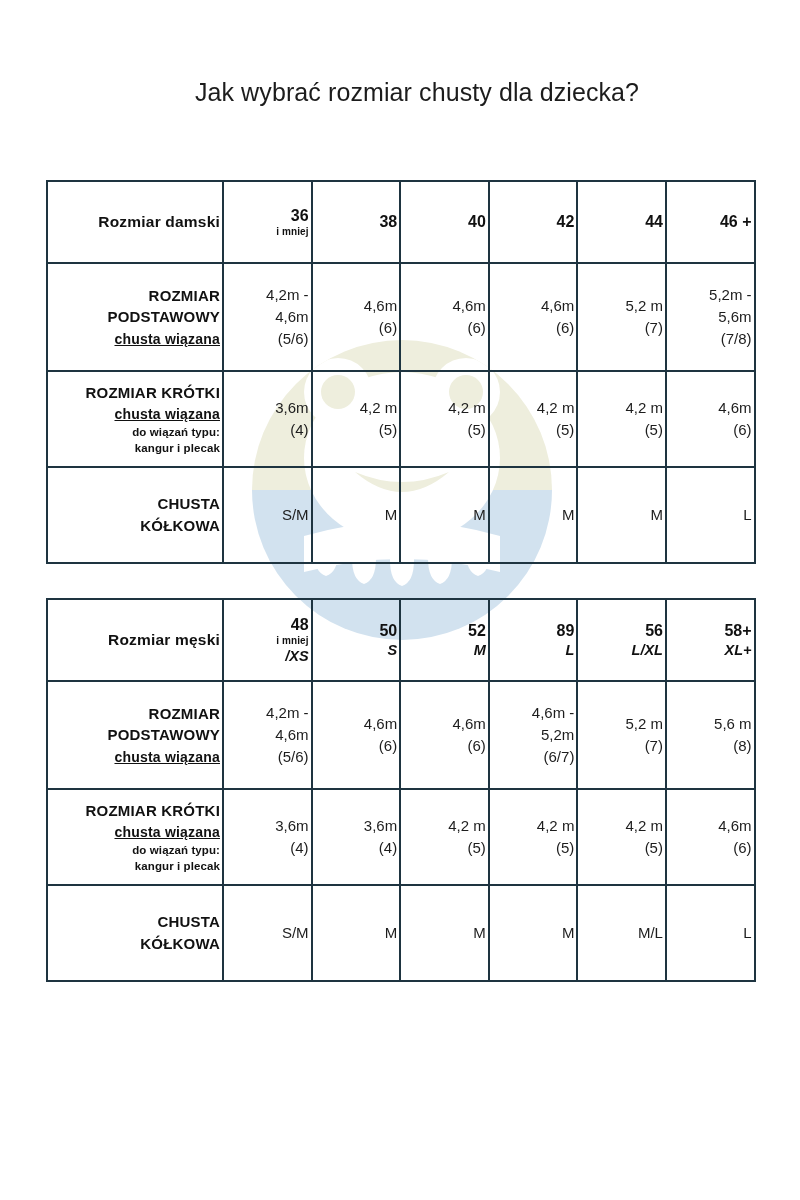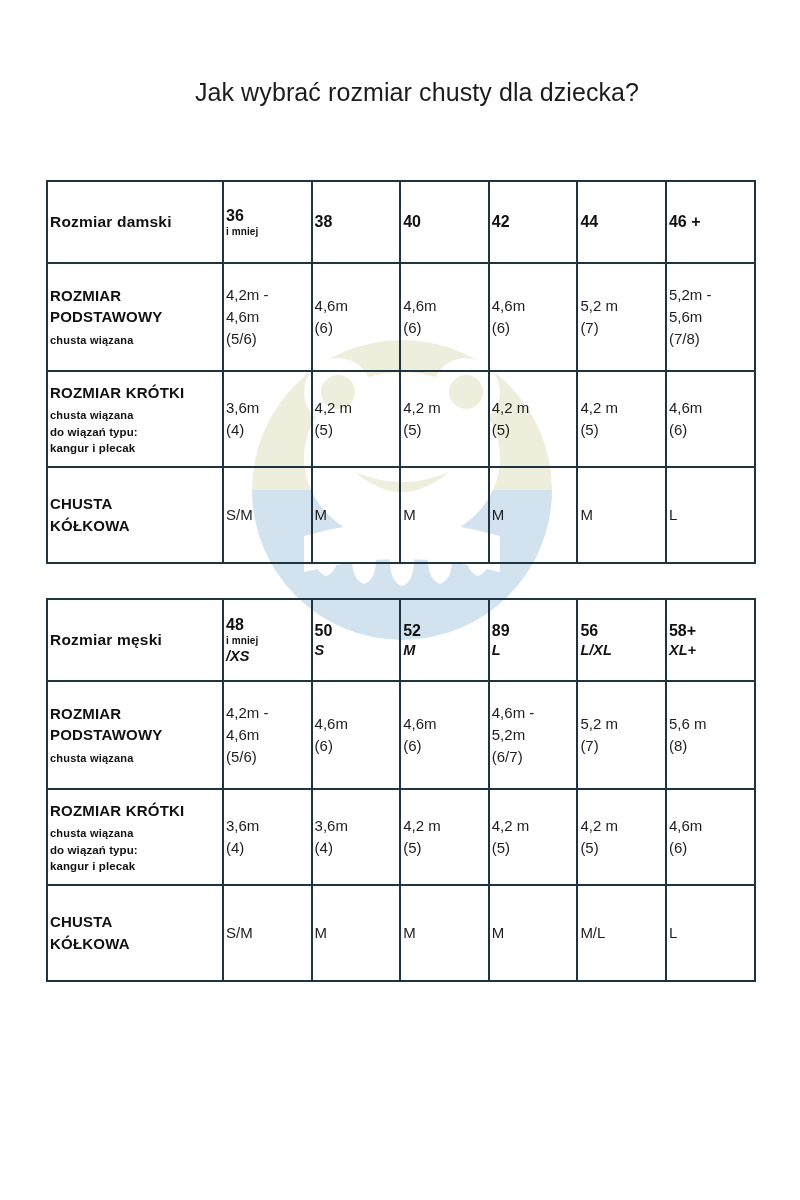--- a/index.html
+++ b/index.html
@@ -49,37 +49,37 @@
     border-collapse: collapse;
     table-layout: fixed;
     background: transparent;
     z-index: 2;
   }
   #table-women { top: 180px; }
   #table-men   { top: 598px; }
 
   .size-table td {
     border: 2px solid #1e3440;
-    text-align: left;
+    text-align: right;
     vertical-align: middle;
     background: transparent;
     padding: 4px 2px;
   }
 
   col.label-col { width: 176px; }
   col.data-col  { width: 88.6px; }
 
   
   .row-label {
     font-weight: bold;
     color: #111111;
     line-height: 1.35;
   }
   .row-label .lbl-main   { font-size: 15px; letter-spacing: .2px; }
-  .row-label .lbl-sub    { font-size: 11px; letter-spacing: .2px; }
+  .row-label .lbl-sub    { font-size: 14px; letter-spacing: .2px; text-decoration: underline; }
   .row-label .lbl-tiny   { font-size: 11.5px; letter-spacing: .1px; display:block; }
 
   
   tr.head-row td { height: 82px; }
   .head-label {
     font-size: 15.5px;
     font-weight: bold;
     color: #111111;
     letter-spacing: .2px;
   }

